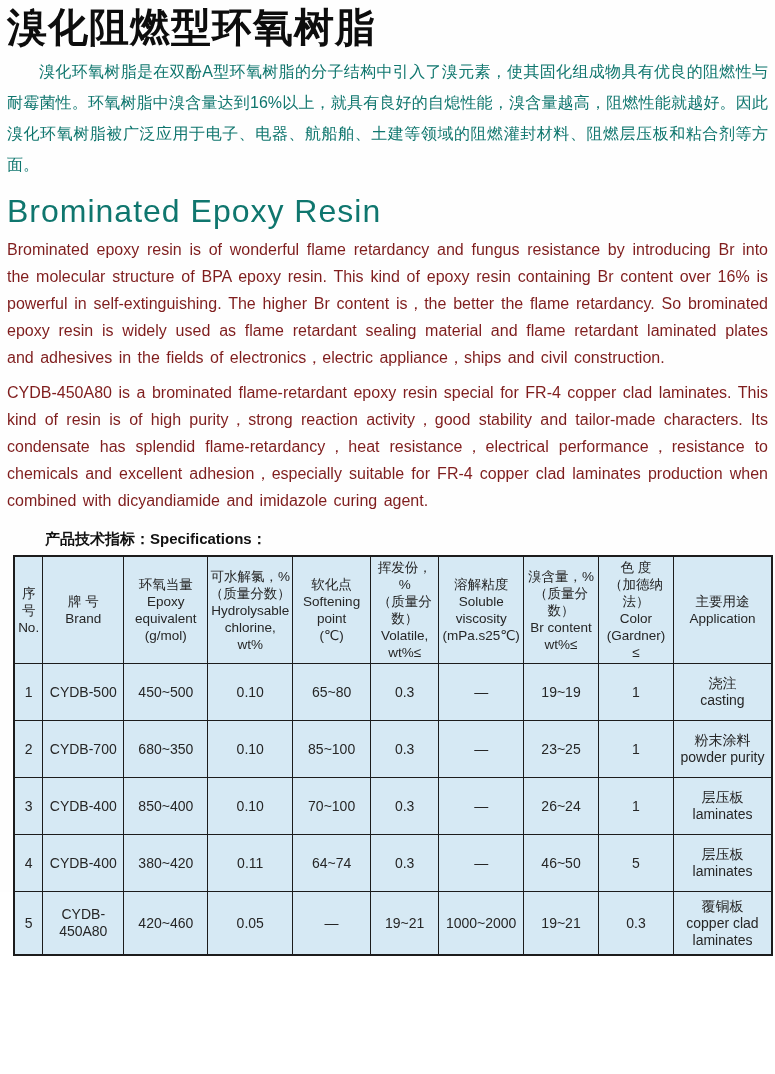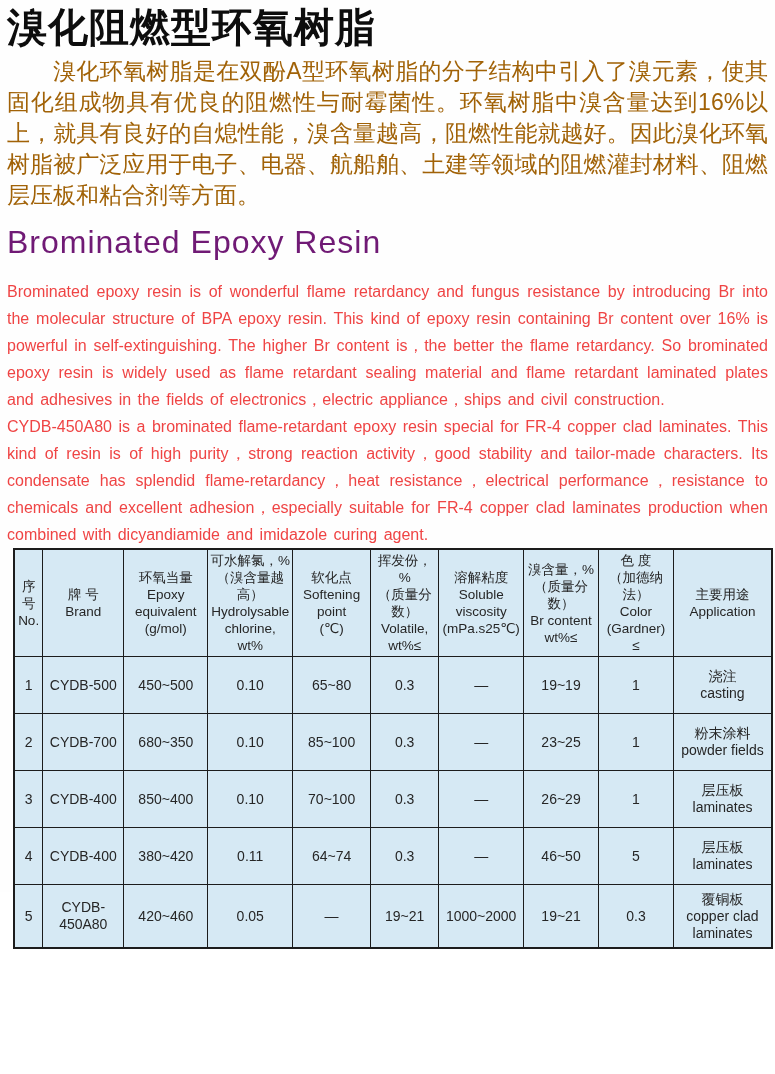--- a/index.html
+++ b/index.html
@@ -22,43 +22,43 @@
   .doc-title {
     margin: 0 0 6px 2px;
     font-size: 40px;
     line-height: 46px;
     font-weight: 900;
     letter-spacing: 1px;
     color: #0d0d0d;
   }
   .cn-para {
     margin: 0 2px 6px 2px;
-    font-size: 23px;
+    font-size: 16px;
     line-height: 31px;
     text-indent: 2em;
-    color: #a16207;
+    color: #0f766e;
     text-align: justify;
   }
   .en-heading {
-    margin: 12px 0 17px 2px;
+    margin: 12px 0 6px 2px;
     font-size: 32px;
     line-height: 38px;
     font-weight: 400;
     letter-spacing: 1px;
-    color: #701a75;
+    color: #0f766e;
   }
   .en-para {
     margin: 0 2px 0 2px;
     font-size: 16px;
     line-height: 27px;
-    color: #ef4444;
+    color: #7f1d1d;
     word-spacing: 2px;
     text-align: justify;
   }
-  .en-para + .en-para { }
+  .en-para + .en-para { margin-top: 8px; }
   .spec-label {
     margin: 16px 0 6px 40px;
     font-size: 15px;
     font-weight: bold;
     color: #111111;
   }
   table.spec {
     border-collapse: collapse;
     table-layout: fixed;
     width: 760px;
@@ -105,20 +105,21 @@
 
   <h1 class="doc-title">溴化阻燃型环氧树脂</h1>
 
   <p class="cn-para">溴化环氧树脂是在双酚A型环氧树脂的分子结构中引入了溴元素，使其固化组成物具有优良的阻燃性与耐霉菌性。环氧树脂中溴含量达到16%以上，就具有良好的自熄性能，溴含量越高，阻燃性能就越好。因此溴化环氧树脂被广泛应用于电子、电器、航船舶、土建等领域的阻燃灌封材料、阻燃层压板和粘合剂等方面。</p>
 
   <h2 class="en-heading">Brominated Epoxy Resin</h2>
 
   <p class="en-para">Brominated epoxy resin is of wonderful flame retardancy and fungus resistance by introducing Br into the molecular structure of BPA epoxy resin.  This kind of epoxy resin containing Br content over 16% is powerful in self-extinguishing.  The higher Br content is，the better the flame retardancy.  So brominated epoxy resin is widely used as flame retardant sealing material and flame retardant laminated plates and adhesives in the fields of electronics，electric appliance，ships and civil construction.</p>
   <p class="en-para">CYDB-450A80 is a brominated flame-retardant epoxy resin special for FR-4 copper clad laminates.  This kind of resin is of high purity，strong reaction activity，good stability and tailor-made characters.  Its condensate has splendid flame-retardancy，heat resistance，electrical performance，resistance to chemicals and excellent adhesion，especially suitable for FR-4 copper clad laminates production when combined with dicyandiamide and imidazole curing agent.</p>
 
+  <div class="spec-label">产品技术指标：Specifications：</div>
 
   <table class="spec">
     <colgroup>
       <col class="c-no">
         <col class="c-brand">
         <col class="c-epoxy">
         <col class="c-chlor">
         <col class="c-soft">
       <col class="c-vol">
         <col class="c-visc">
@@ -131,21 +132,21 @@
           <th>序
 号
 No.</th>
           <th>牌 号
 Brand</th>
           <th>环氧当量
 Epoxy
 equivalent
 (g/mol)</th>
           <th>可水解氯，%
-（溴含量越高）
+（质量分数）
 Hydrolysable
 chlorine,
 wt%</th>
           <th>软化点
 Softening
 point
 (℃)</th>
           <th>挥发份，%
 （质量分数）
 Volatile,
@@ -185,31 +186,31 @@
           <td>2</td>
           <td>CYDB-700</td>
           <td>680~350</td>
           <td>0.10</td>
           <td>85~100</td>
           <td>0.3</td>
           <td>—</td>
           <td>23~25</td>
           <td>1</td>
           <td>粉末涂料
-powder fields</td>
+powder purity</td>
         </tr>
         <tr>
           <td>3</td>
           <td>CYDB-400</td>
           <td>850~400</td>
           <td>0.10</td>
           <td>70~100</td>
           <td>0.3</td>
           <td>—</td>
-          <td>26~29</td>
+          <td>26~24</td>
           <td>1</td>
           <td>层压板
 laminates</td>
         </tr>
         <tr>
           <td>4</td>
           <td>CYDB-400</td>
           <td>380~420</td>
           <td>0.11</td>
           <td>64~74</td>

